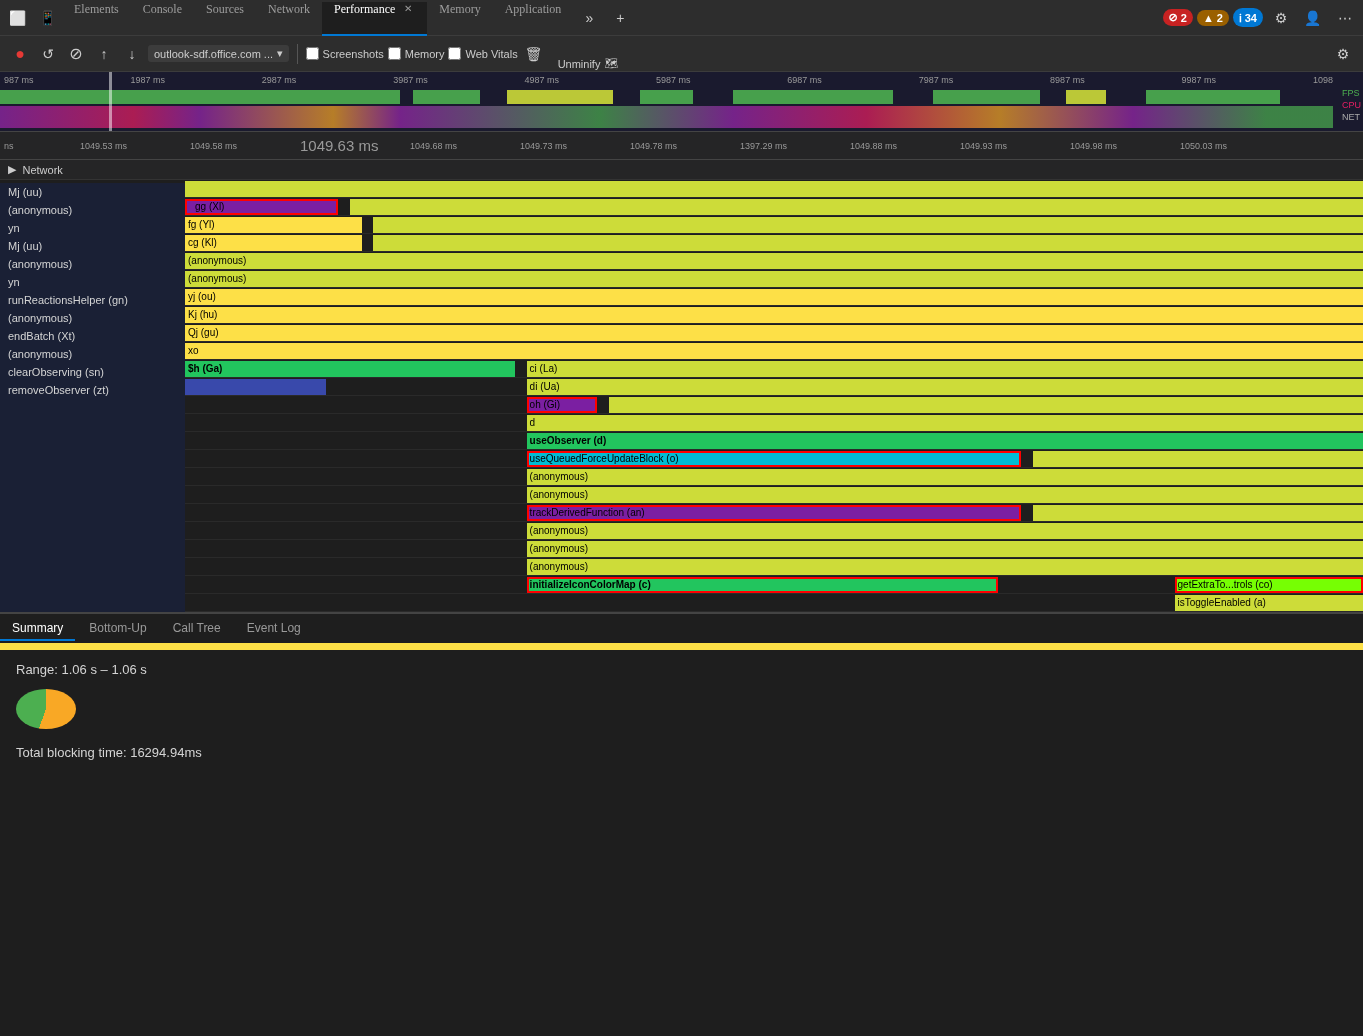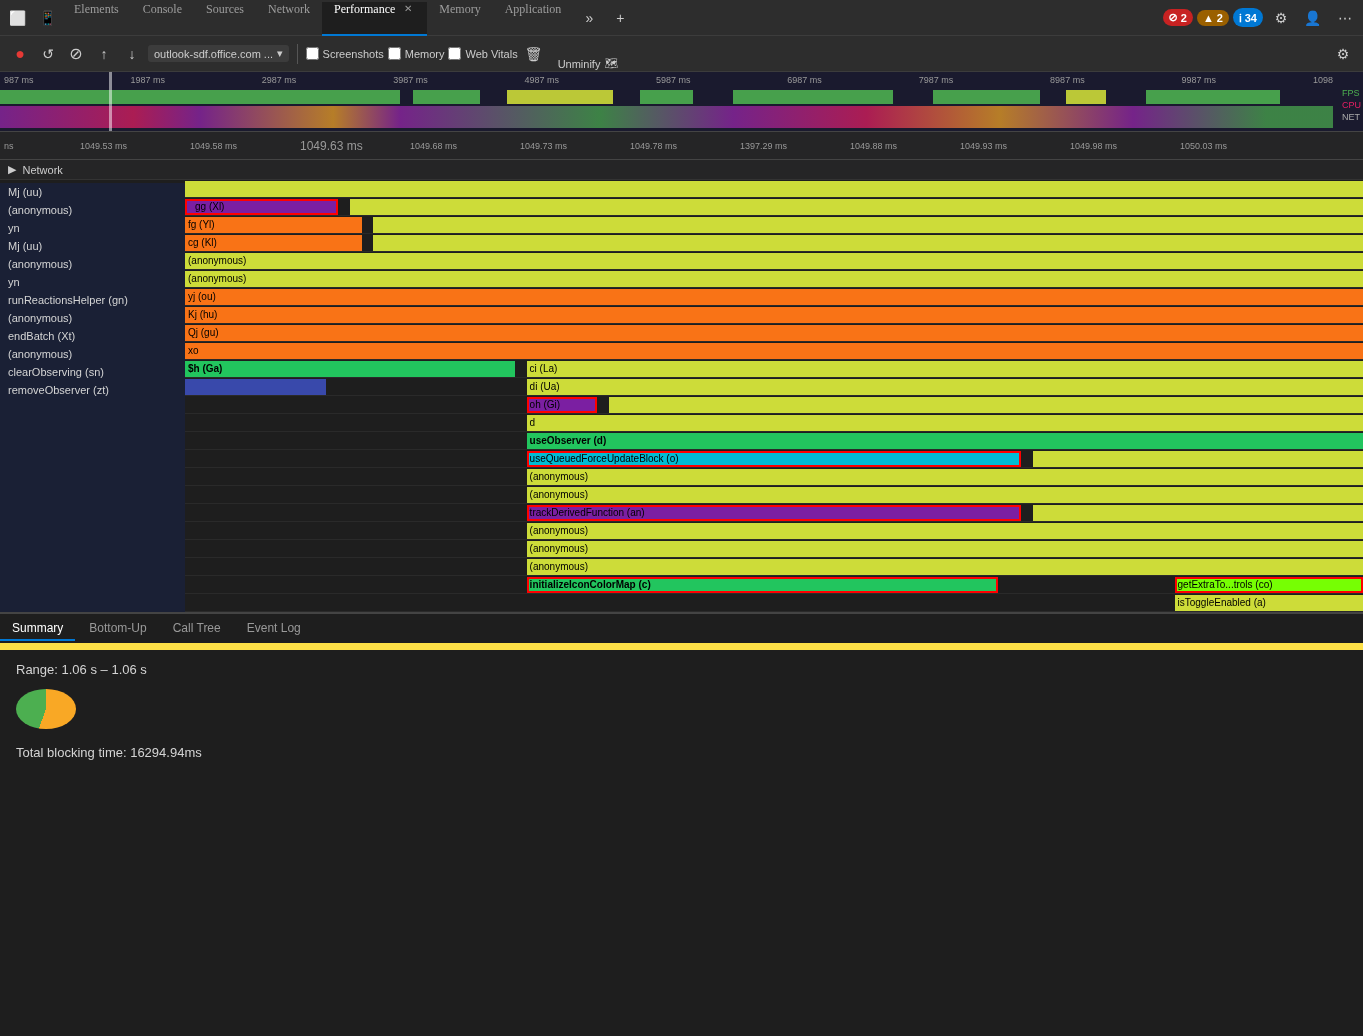--- a/index.html
+++ b/index.html
@@ -229,21 +229,21 @@
       font-size: 10px;
       color: #000;
       overflow: hidden;
       white-space: nowrap;
       cursor: pointer;
     }
     .flame-block.selected {
       outline: 2px solid red;
       outline-offset: -2px;
     }
-    .color-green { background: #f97316; }
+    .color-green { background: #fde047; }
     .color-yellow { background: #cddc39; }
     .color-blue { background: #22c55e; font-weight: bold; }
     .color-purple { background: #7b1fa2; }
     .color-lime { background: #76ff03; }
     .color-indigo { background: #3949ab; }
     .color-cyan { background: #00bcd4; }
 
     
     .bottom-panel {
       background: #1e1e1e;
@@ -414,21 +414,21 @@
     <span style="font-size:9px;color:#4caf50;">FPS</span>
     <span style="font-size:9px;color:#e91e63;">CPU</span>
     <span style="font-size:9px;color:#aaa;">NET</span>
   </div>
 </div>
 
 <div class="time-ruler">
   <span style="position:absolute;left:0;font-size:9px;color:#999;padding-left:4px;">ns</span>
   <span style="position:absolute;left:80px;font-size:9px;color:#999;">1049.53 ms</span>
   <span style="position:absolute;left:190px;font-size:9px;color:#999;">1049.58 ms</span>
-  <span style="position:absolute;left:300px;font-size:12px;color:#999;">1049.63 ms</span>
+  <span style="position:absolute;left:300px;font-size:15px;color:#999;">1049.63 ms</span>
   <span style="position:absolute;left:410px;font-size:9px;color:#999;">1049.68 ms</span>
   <span style="position:absolute;left:520px;font-size:9px;color:#999;">1049.73 ms</span>
   <span style="position:absolute;left:630px;font-size:9px;color:#999;">1049.78 ms</span>
   <span style="position:absolute;left:740px;font-size:9px;color:#999;">1397.29 ms</span>
   <span style="position:absolute;left:850px;font-size:9px;color:#999;">1049.88 ms</span>
   <span style="position:absolute;left:960px;font-size:9px;color:#999;">1049.93 ms</span>
   <span style="position:absolute;left:1070px;font-size:9px;color:#999;">1049.98 ms</span>
   <span style="position:absolute;left:1180px;font-size:9px;color:#999;">1050.03 ms</span>
 </div>
 

